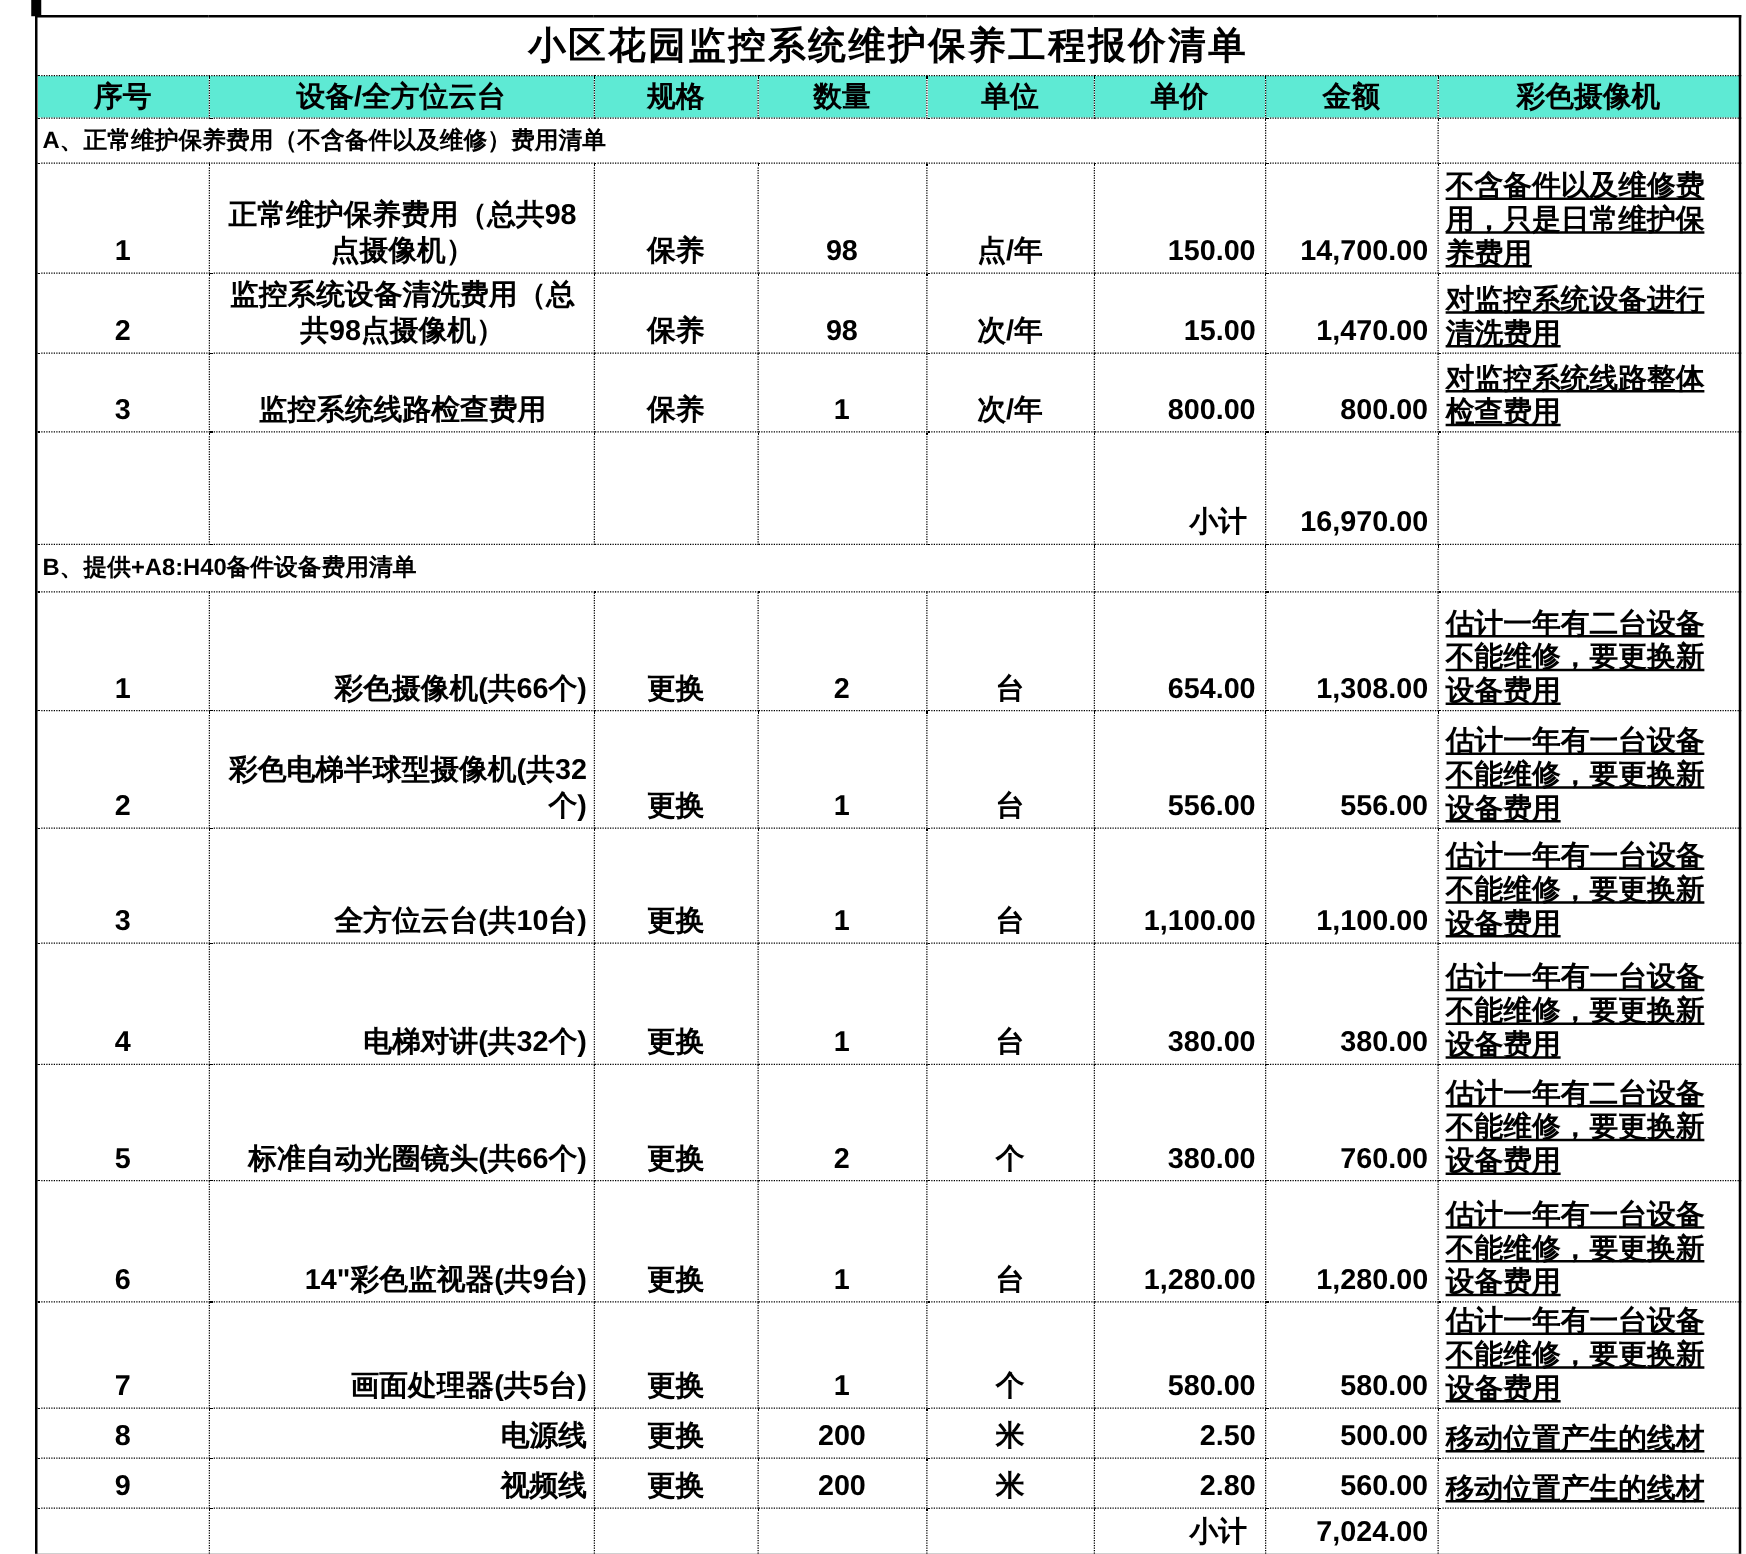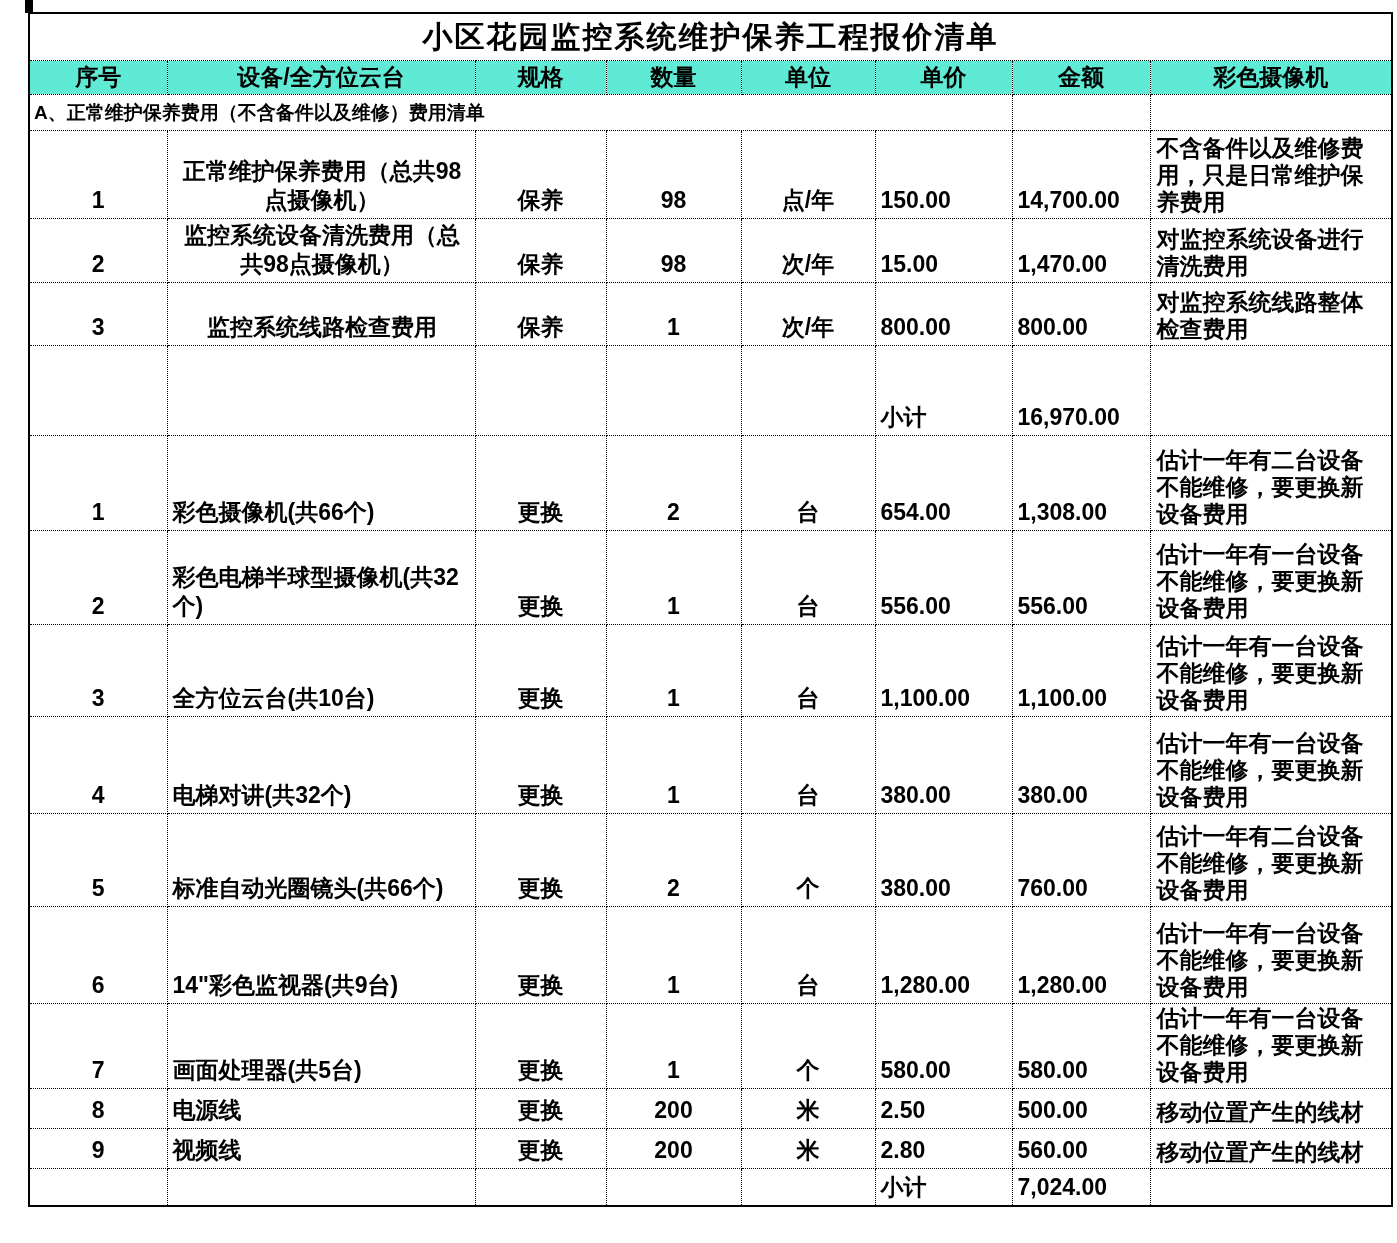--- a/index.html
+++ b/index.html
@@ -27,26 +27,27 @@
     letter-spacing:2px;padding:2px;
   }
   tr.head-row td{
     background:#5eead4;text-align:center;vertical-align:middle;
     font-size:23px;padding:2px;
   }
   tr.sec-row td{
     font-size:19px;text-align:left;vertical-align:middle;padding:2px 4px;
   }
   td.c{text-align:center;}
-  td.r{}
+  td.r{text-align:right;}
   td.name-a{text-align:center;padding-left:7px;}
-  td.name-b{text-align:left;}
+  td.name-b{text-align:right;}
   td.remark{
     text-align:left;font-size:23px;line-height:27px;
     padding:1px 7px 2px 6px;
+    text-decoration:underline;
   }
   td.money{padding-right:7px;}
   td.subtl{padding-right:14px;}
 </style>
 </head>
 <body>
 
 <div class="corner-mark"></div>
 
 <table class="sheet">
@@ -118,20 +119,26 @@
     <td></td>
     <td></td>
     <td></td>
     <td></td>
     <td></td>
     <td class="r subtl">小计</td>
     <td class="r money">16,970.00</td>
     <td></td>
   </tr>
 
+  <tr class="sec-row" style="height:38px">
+    <td colspan="5">B、提供+A8:H40备件设备费用清单</td>
+    <td></td>
+    <td></td>
+    <td></td>
+  </tr>
 
   <tr style="height:95px">
     <td class="c">1</td>
     <td class="name-b">彩色摄像机(共66个)</td>
     <td class="c">更换</td>
     <td class="c">2</td>
     <td class="c">台</td>
     <td class="r money">654.00</td>
     <td class="r money">1,308.00</td>
     <td class="remark">估计一年有二台设备不能维修，要更换新设备费用</td>

